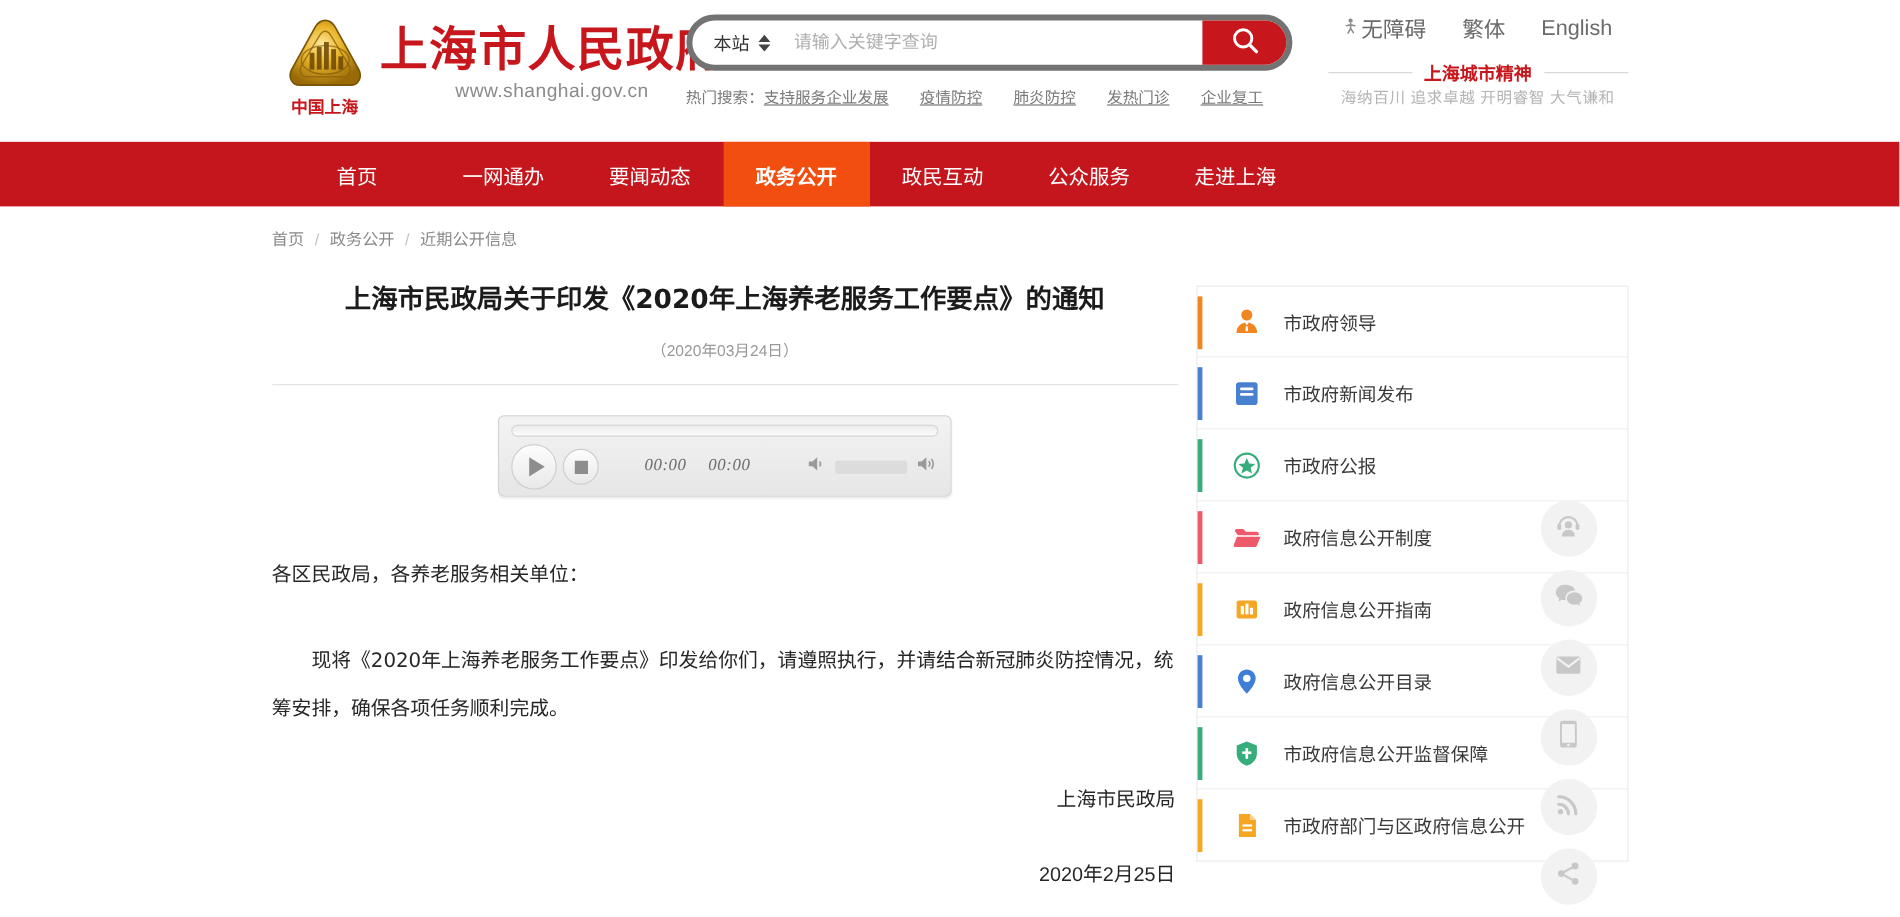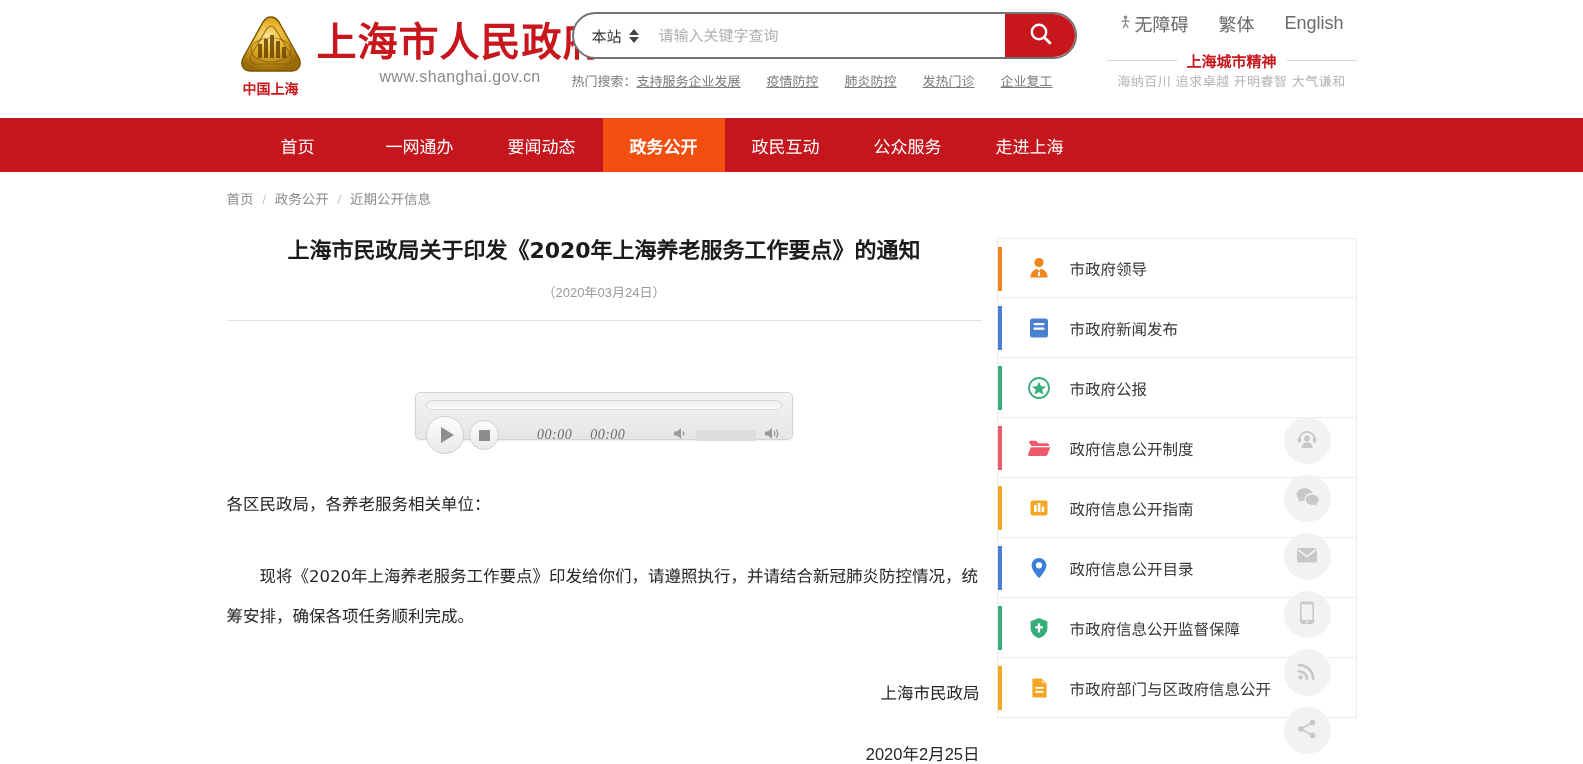--- a/index.html
+++ b/index.html
@@ -74,21 +74,21 @@
   
   .search-wrap {
     position: absolute;
     left: 345px; top: 12px;
     width: 505px;
   }
   .search-box {
     display: flex;
     align-items: center;
     height: 47px;
-    border: 2px solid #737373;
+    border: 5px solid #737373;
     border-radius: 24px;
     overflow: hidden;
     background: #fff;
   }
   .search-scope {
     display: flex;
     align-items: center;
     gap: 7px;
     padding: 0 10px 0 18px;
     font-size: 15px;
@@ -273,27 +273,26 @@
   }
 
   
   .player-wrap {
     display: flex;
     justify-content: center;
     margin-top: 25px;
   }
   .player {
     width: 378px;
-    height: 48px;
+    height: 68px;
     background: linear-gradient(#f3f3f3, #e6e6e6);
     border: 1px solid #d3d3d3;
     border-radius: 5px;
     box-shadow: 0 1px 2px rgba(0,0,0,0.07);
     padding: 7px 10px 0 10px;
-    margin-top: 46px;
   }
   .seekbar {
     height: 10px;
     border-radius: 5px;
     background: linear-gradient(#ededed, #fbfbfb);
     border: 1px solid #d6d6d6;
   }
   .player-controls {
     display: flex;
     align-items: center;

